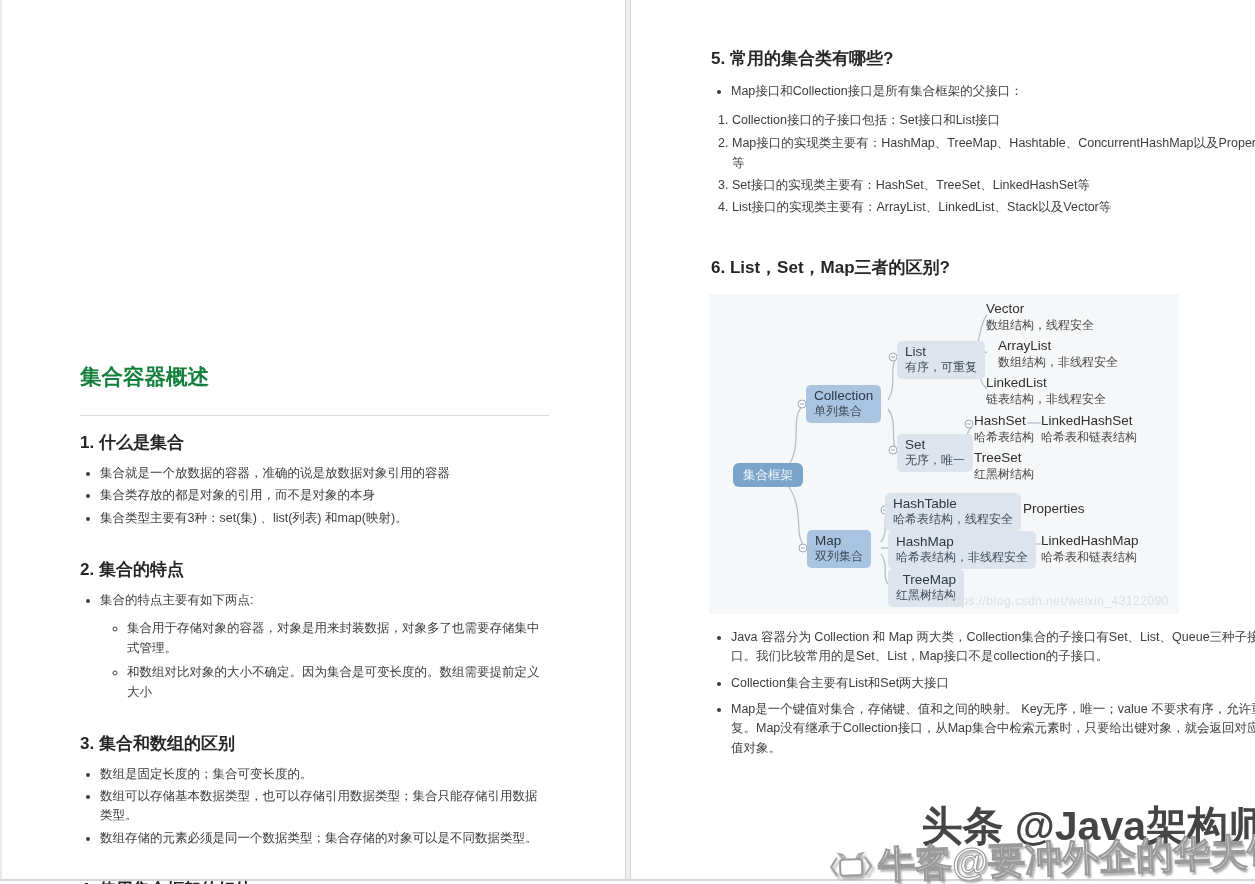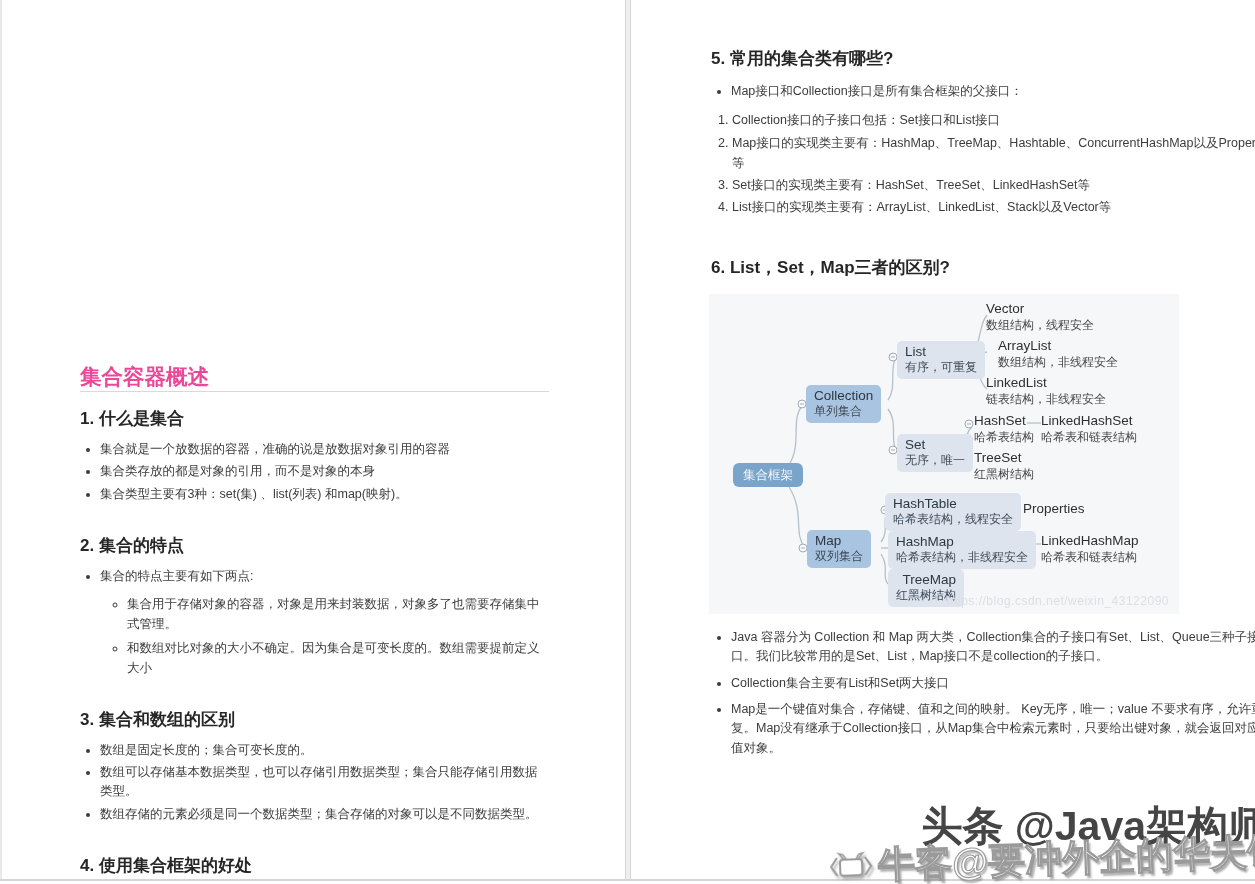--- a/index.html
+++ b/index.html
@@ -7,21 +7,21 @@
   .screen { position:relative; width:1255px; height:884px; background:#fff; overflow:hidden; }
 
   .page-left  { position:absolute; left:0; top:0; width:625px; height:879px; background:#fff;
                 border-left:2px solid #e9e9e9; padding:362px 76px 0 78px; }
   .divider    { position:absolute; left:625px; top:0; width:6px; height:879px; background:#efefef;
                 border-left:1px solid #d6d6d6; border-right:1px solid #d6d6d6; }
   .page-right { position:absolute; left:631px; top:0; width:724px; height:879px; background:#fff;
                 border-right:1px solid #e2e2e2; padding:47px 72px 0 80px; }
   .bottom-line{ position:absolute; left:0; top:879px; width:1255px; height:2px; background:#d5d5d5; }
 
-  .doc-title { font-size:21.5px; font-weight:700; color:#ec4899; padding-bottom:0;
+  .doc-title { font-size:21.5px; font-weight:700; color:#15803d; padding-bottom:24px;
                border-bottom:1px solid #d9d9d9; }
   h3.sec { font-size:17px; font-weight:700; color:#262626; margin:30px 0 10px; }
   h3.sec.first { margin-top:15px; }
 
   ul.b  { list-style:disc; padding-left:20px; margin:8px 0; }
   ul.b > li { font-size:12.5px; color:#3c3c3c; line-height:1.55; margin:3px 0; }
   ul.sub { list-style:circle; padding-left:27px; margin:7px 0 2px; }
   ul.sub > li { font-size:12.5px; color:#3c3c3c; line-height:1.6; margin:4px 0; }
   ol.n { padding-left:21px; margin:9px 0; }
   ol.n > li { font-size:12.5px; color:#3c3c3c; line-height:1.62; margin:2px 0; }

